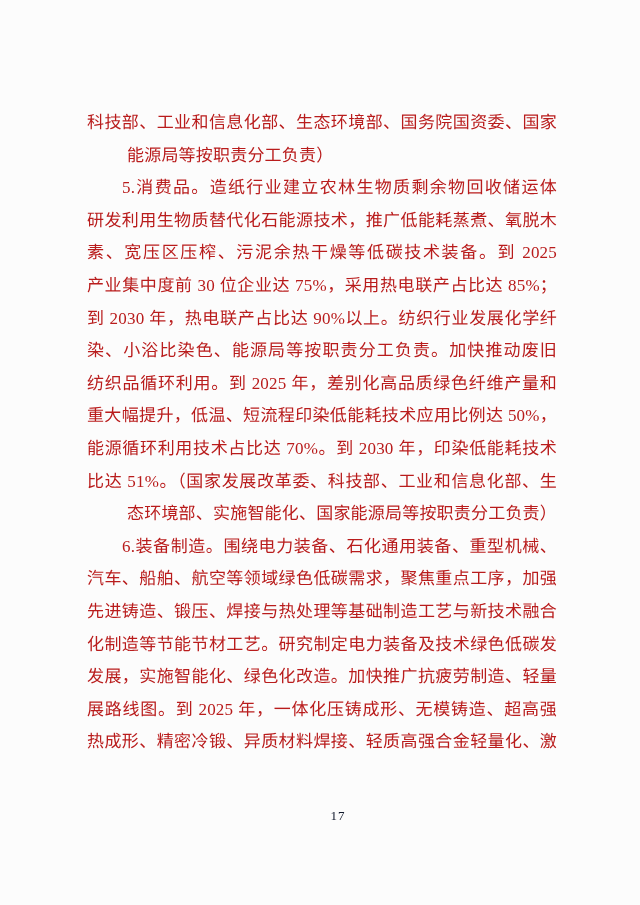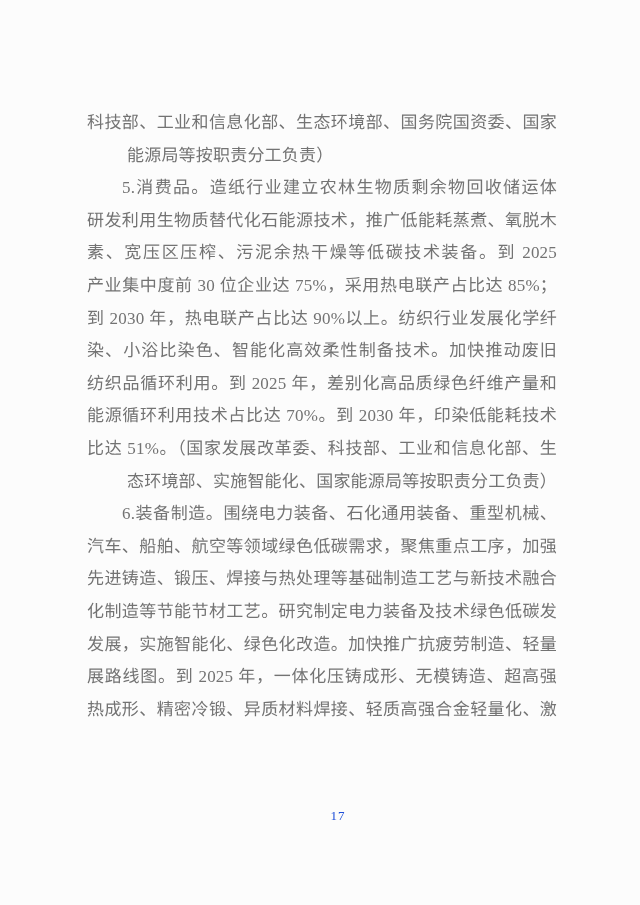--- a/index.html
+++ b/index.html
@@ -22,60 +22,61 @@
   .text-block {
     position: absolute;
     left: 87px;
     top: 107px;
     width: 470px;
   }
   .line {
     font-size: 17px;
     line-height: 32.6px;
     height: 32.6px;
-    color: #737373;
+    color: #b91c1c;
     text-align: justify;
     text-align-last: justify;
     text-justify: inter-character;
     overflow: hidden;
     letter-spacing: 0.2px;
   }
   .line.end {
     text-align-last: left;
     margin-left: 40px;
   }
   .line.indent {
     text-indent: 35px;
   }
   .page-number {
     position: absolute;
     left: 0;
     right: 0;
     top: 808px;
     text-align: center;
     font-size: 13px;
-    color: #1d4ed8;
+    color: #0f172a;
     letter-spacing: 1px;
     padding-left: 36px;
   }
 </style>
 </head>
 <body>
 
 <div class="page">
   <div class="text-block">
     <div class="line">科技部、工业和信息化部、生态环境部、国务院国资委、国家</div>
     <div class="line end">能源局等按职责分工负责）</div>
     <div class="line indent">5.消费品。造纸行业建立农林生物质剩余物回收储运体系，</div>
     <div class="line">研发利用生物质替代化石能源技术，推广低能耗蒸煮、氧脱木</div>
     <div class="line">素、宽压区压榨、污泥余热干燥等低碳技术装备。到 2025 年，</div>
     <div class="line">产业集中度前 30 位企业达 75%，采用热电联产占比达 85%；</div>
     <div class="line">到 2030 年，热电联产占比达 90%以上。纺织行业发展化学纤维</div>
-    <div class="line">染、小浴比染色、智能化高效柔性制备技术。加快推动废旧</div>
+    <div class="line">染、小浴比染色、能源局等按职责分工负责。加快推动废旧</div>
     <div class="line">纺织品循环利用。到 2025 年，差别化高品质绿色纤维产量和比</div>
+    <div class="line">重大幅提升，低温、短流程印染低能耗技术应用比例达 50%，</div>
     <div class="line">能源循环利用技术占比达 70%。到 2030 年，印染低能耗技术占</div>
     <div class="line">比达 51%。（国家发展改革委、科技部、工业和信息化部、生</div>
     <div class="line end">态环境部、实施智能化、国家能源局等按职责分工负责）</div>
     <div class="line indent">6.装备制造。围绕电力装备、石化通用装备、重型机械、</div>
     <div class="line">汽车、船舶、航空等领域绿色低碳需求，聚焦重点工序，加强</div>
     <div class="line">先进铸造、锻压、焊接与热处理等基础制造工艺与新技术融合</div>
     <div class="line">化制造等节能节材工艺。研究制定电力装备及技术绿色低碳发</div>
     <div class="line">发展，实施智能化、绿色化改造。加快推广抗疲劳制造、轻量</div>
     <div class="line">展路线图。到 2025 年，一体化压铸成形、无模铸造、超高强钢</div>
     <div class="line">热成形、精密冷锻、异质材料焊接、轻质高强合金轻量化、激</div>

